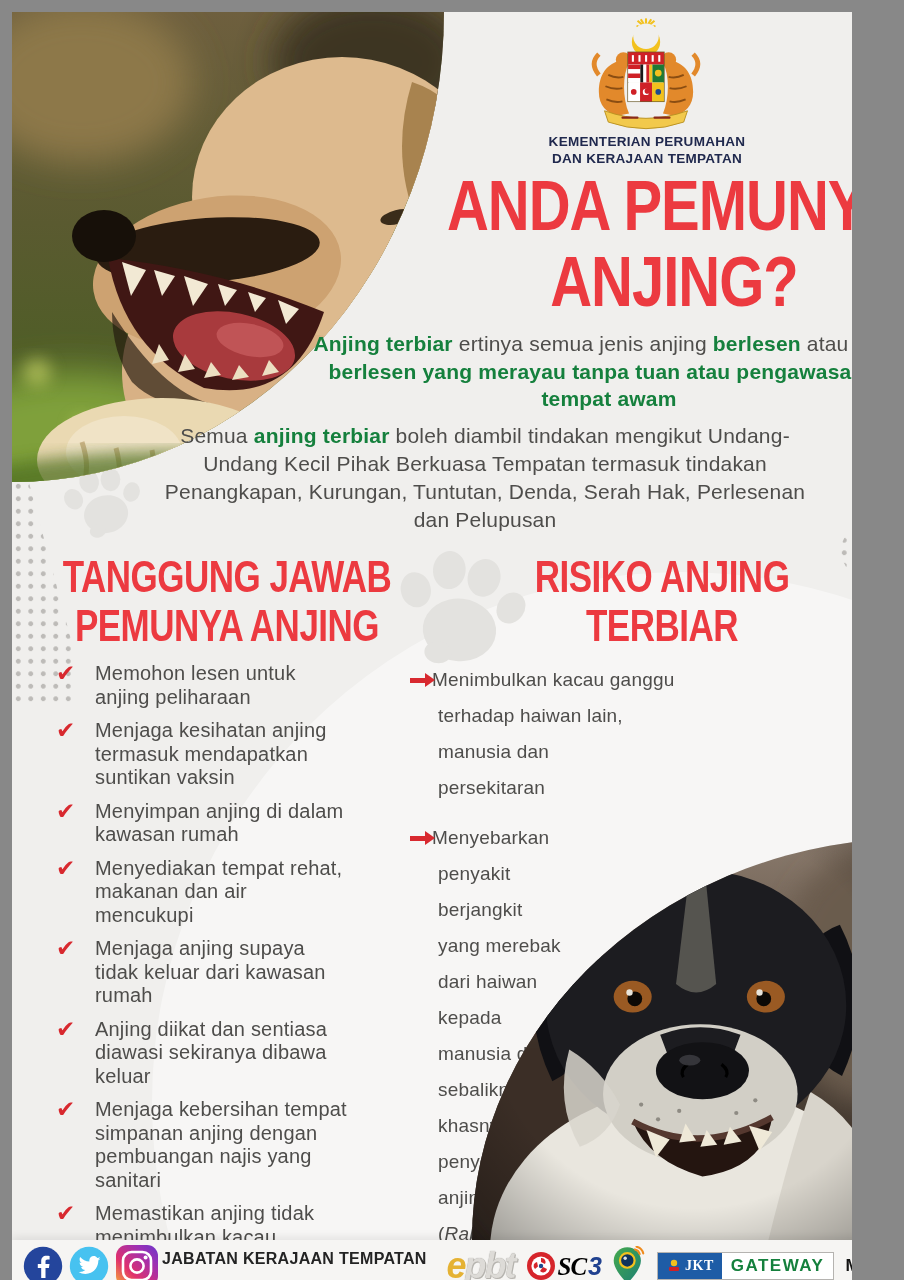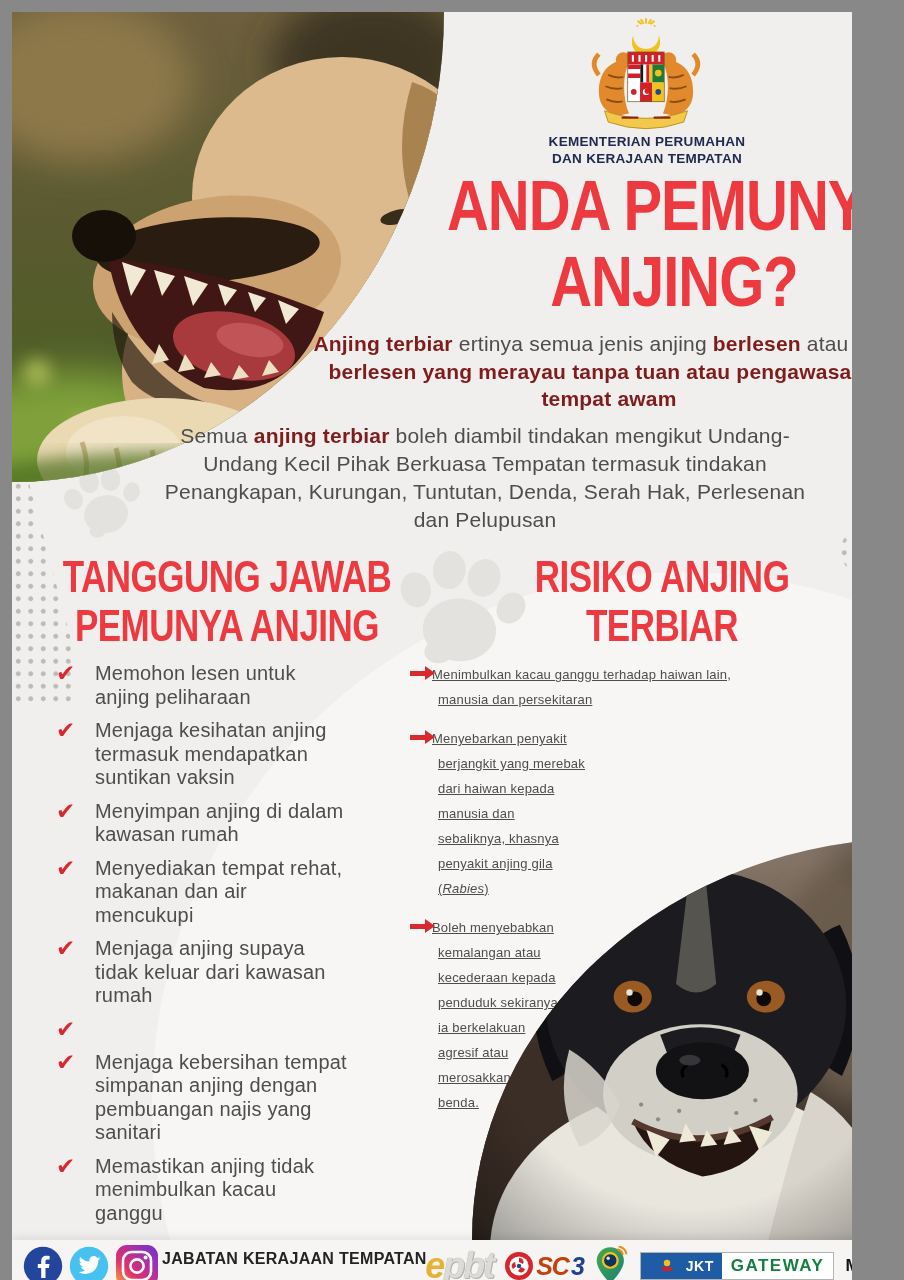--- a/index.html
+++ b/index.html
@@ -43,65 +43,65 @@
   .crest{position:absolute;left:568px;top:4px;width:132px;height:116px;}
   .ministry{position:absolute;left:460px;top:121px;width:350px;text-align:center;
     font-weight:700;font-size:13.5px;line-height:17px;color:var(--navy);letter-spacing:.3px;}
 
   .display{position:absolute;font-weight:700;color:var(--red);text-align:center;
     letter-spacing:-1px;transform:scaleY(1.22);transform-origin:center top;}
   .title-1{left:420px;top:152px;width:484px;font-size:58px;}
   .title-2{left:420px;top:228px;width:484px;font-size:58px;}
 
   .para{position:absolute;text-align:center;color:var(--text);letter-spacing:.2px;}
-  .para .b{font-weight:700;color:#7f1d1d;}
+  .para .b{font-weight:700;color:#15803d;}
   .para1{left:292px;top:318px;width:610px;font-size:21px;line-height:27.5px;}
   .para2{left:148px;top:410px;width:650px;font-size:21px;line-height:28px;}
 
   .hdr{position:absolute;font-weight:700;color:var(--red);text-align:center;
     font-size:35px;letter-spacing:-.5px;transform:scaleY(1.25);transform-origin:center top;}
   .hdr-resp-1{left:40px;top:540px;width:350px;}
   .hdr-resp-2{left:40px;top:589px;width:350px;}
   .hdr-risk-1{left:430px;top:540px;width:440px;}
   .hdr-risk-2{left:430px;top:589px;width:440px;}
 
   .resp-list{position:absolute;left:44px;top:650px;width:346px;list-style:none;}
   .resp-item{display:flex;gap:13px;margin-bottom:10px;font-size:20px;line-height:23.5px;
     color:var(--text);letter-spacing:.2px;}
   .check{flex:0 0 26px;color:var(--red2);font-weight:700;font-size:23px;line-height:23px;
     font-family:"DejaVu Sans",sans-serif;}
   .resp-item .txt{max-width:252px;}
 
   .risk-list{position:absolute;left:398px;top:650px;width:500px;}
   .arc-spacer{float:right;width:344px;height:380px;margin-top:178px;
     shape-outside:ellipse(444px 402px at 350px 402px);shape-margin:10px;}
-  .risk-item{margin-bottom:14px;font-size:13px;line-height:25px;color:var(--text);
-    letter-spacing:.2px;text-indent:-28px;padding-left:28px;max-width:452px;text-decoration:underline;}
+  .risk-item{margin-bottom:14px;font-size:19px;line-height:36px;color:var(--text);
+    letter-spacing:.2px;text-indent:-28px;padding-left:28px;max-width:452px;}
   .arrow{display:inline-block;width:15px;height:5px;background:var(--red2);
     position:relative;margin-right:7px;vertical-align:3px;text-indent:0;}
   .arrow::after{content:"";position:absolute;left:15px;top:-5px;width:0;height:0;
     border-top:7.5px solid transparent;border-bottom:7.5px solid transparent;
     border-left:10px solid var(--red2);}
 
   
   .footer{position:absolute;left:0;top:1228px;width:904px;height:52px;background:#f6f5f3;
     box-shadow:0 -3px 8px rgba(0,0,0,.08);}
   .social{position:absolute;left:11px;top:4px;display:flex;align-items:center;gap:6px;}
   .dept{position:absolute;left:150px;top:10px;font-size:16px;font-weight:700;color:#232323;
     letter-spacing:.3px;}
   .brandbar{position:absolute;right:4px;top:0;height:52px;display:flex;align-items:center;gap:11px;}
   .epbt{font-style:italic;font-weight:700;font-size:36px;letter-spacing:-2px;line-height:1;}
   .epbt .e{color:#e5b233;}
   .epbt .pbt{color:#dddbd7;text-shadow:0 0 1px #96948f, 1px 1px 0 #b9b7b2;}
   .osc3{display:flex;align-items:center;gap:2px;font-style:italic;font-weight:700;
     font-size:25px;letter-spacing:-1px;line-height:1;}
-  .osc3 .sc{color:#c2410c;}
+  .osc3 .sc{color:#000000;font-family:Liberation Serif, serif;}
   .osc3 .three{color:#20418f;}
   .jktbox{display:flex;align-items:stretch;height:28px;border:1px solid #b5b3b0;background:#fff;}
-  .jkt-left{display:flex;align-items:center;gap:12px;background:#1e5ca6;padding:0 8px 0 19px;}
+  .jkt-left{display:flex;align-items:center;gap:4px;background:#1e5ca6;padding:0 8px 0 9px;font-family:Liberation Serif, serif;}
   .jkt-left span{color:#fff;font-weight:700;font-size:14px;letter-spacing:.5px;}
   .jkt-right{display:flex;align-items:center;padding:0 9px;}
   .jkt-right span{color:#15803d;font-weight:700;font-size:17px;letter-spacing:1.5px;}
   .pbtpay{font-weight:700;font-size:17px;color:#141414;letter-spacing:-.2px;}
 </style>
 </head>
 <body>
 
 <div id="poster">
 
@@ -285,20 +285,21 @@
     <li class="resp-item">
         <span class="check">✔</span>
         <span class="txt">Menyediakan tempat rehat, makanan dan air mencukupi</span>
       </li>
     <li class="resp-item">
         <span class="check">✔</span>
         <span class="txt">Menjaga anjing supaya tidak keluar dari kawasan rumah</span>
       </li>
     <li class="resp-item">
         <span class="check">✔</span>
+        <span class="txt">Anjing diikat dan sentiasa diawasi sekiranya dibawa keluar</span>
       </li>
     <li class="resp-item">
         <span class="check">✔</span>
         <span class="txt">Menjaga kebersihan tempat simpanan anjing dengan pembuangan najis yang sanitari</span>
       </li>
     <li class="resp-item">
         <span class="check">✔</span>
         <span class="txt">Memastikan anjing tidak menimbulkan kacau ganggu</span>
       </li>
   </ul>

